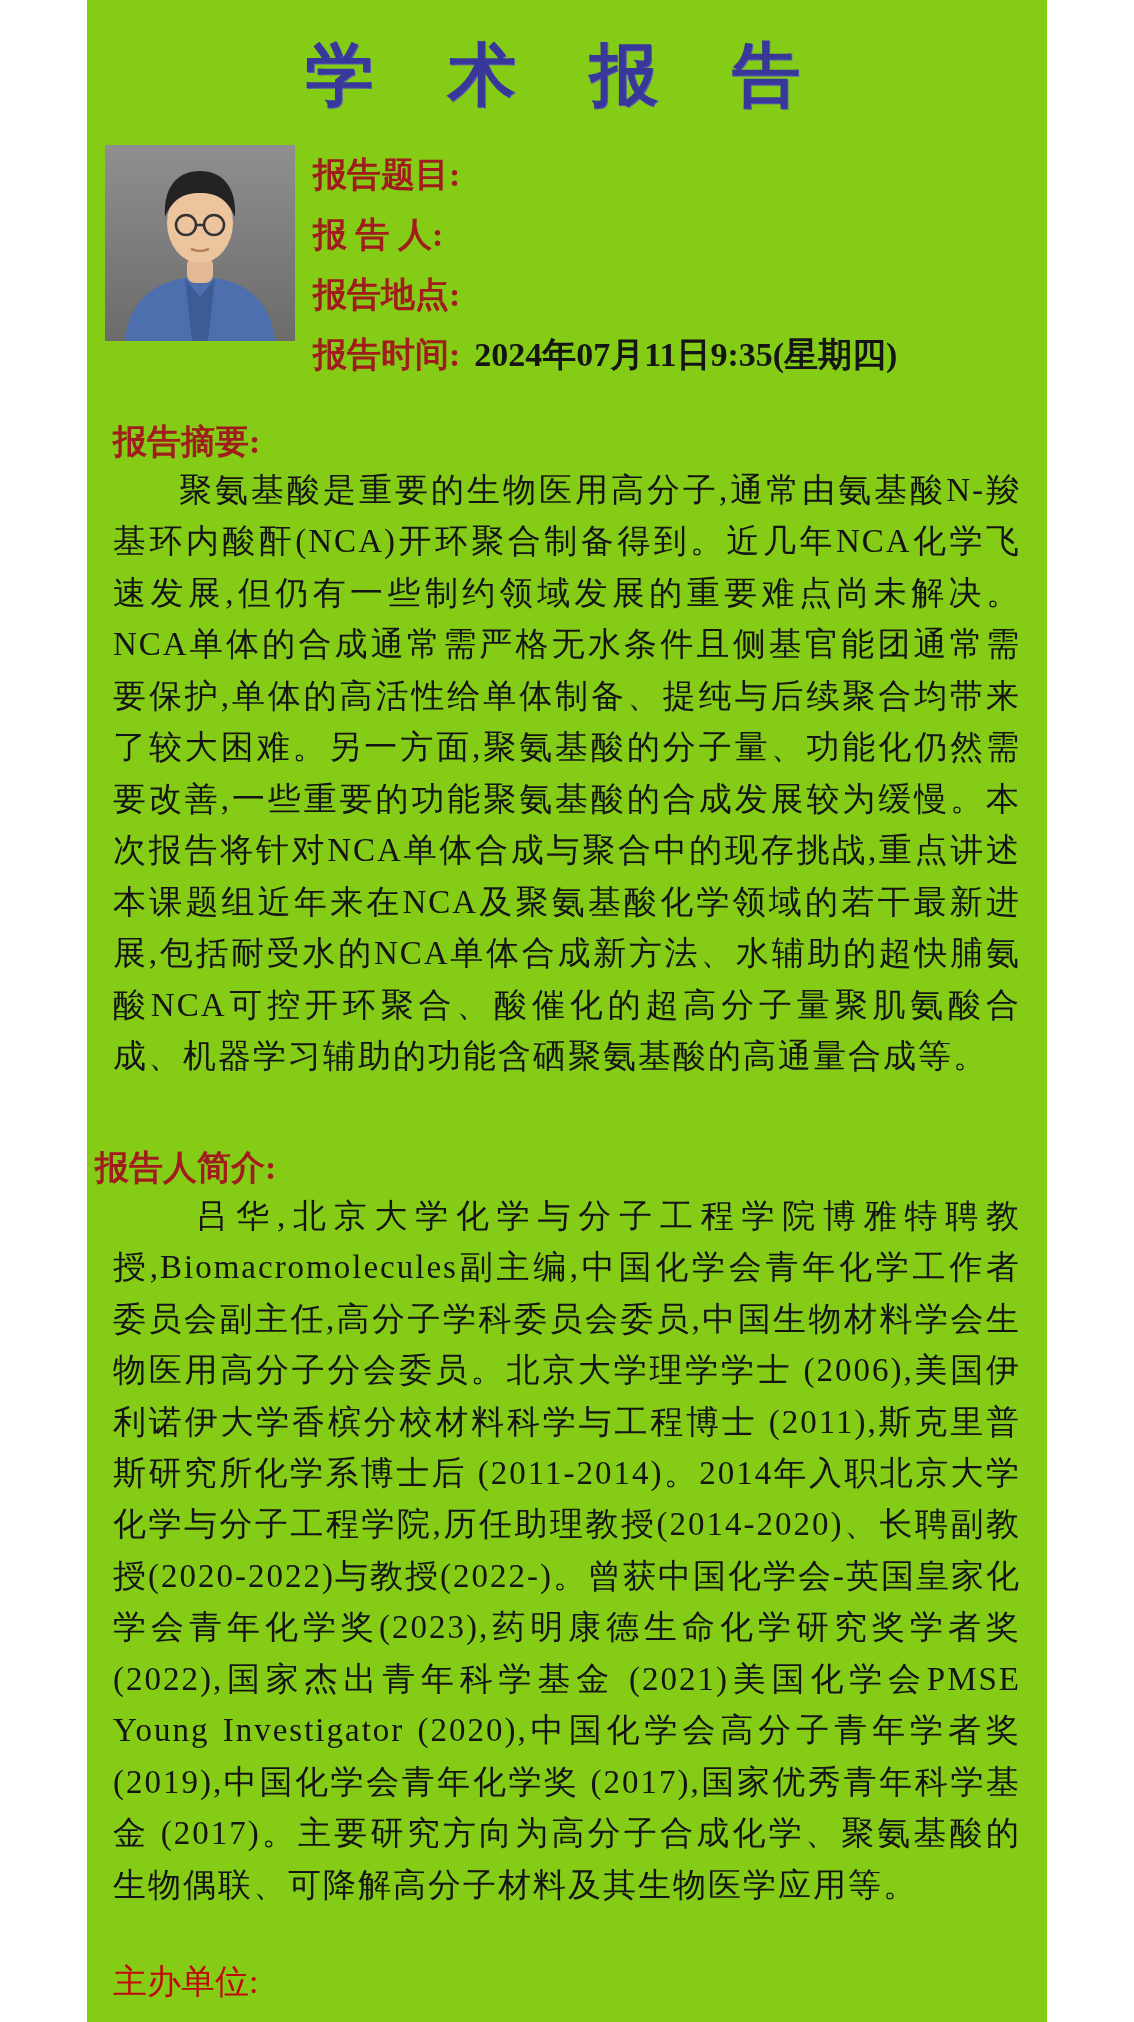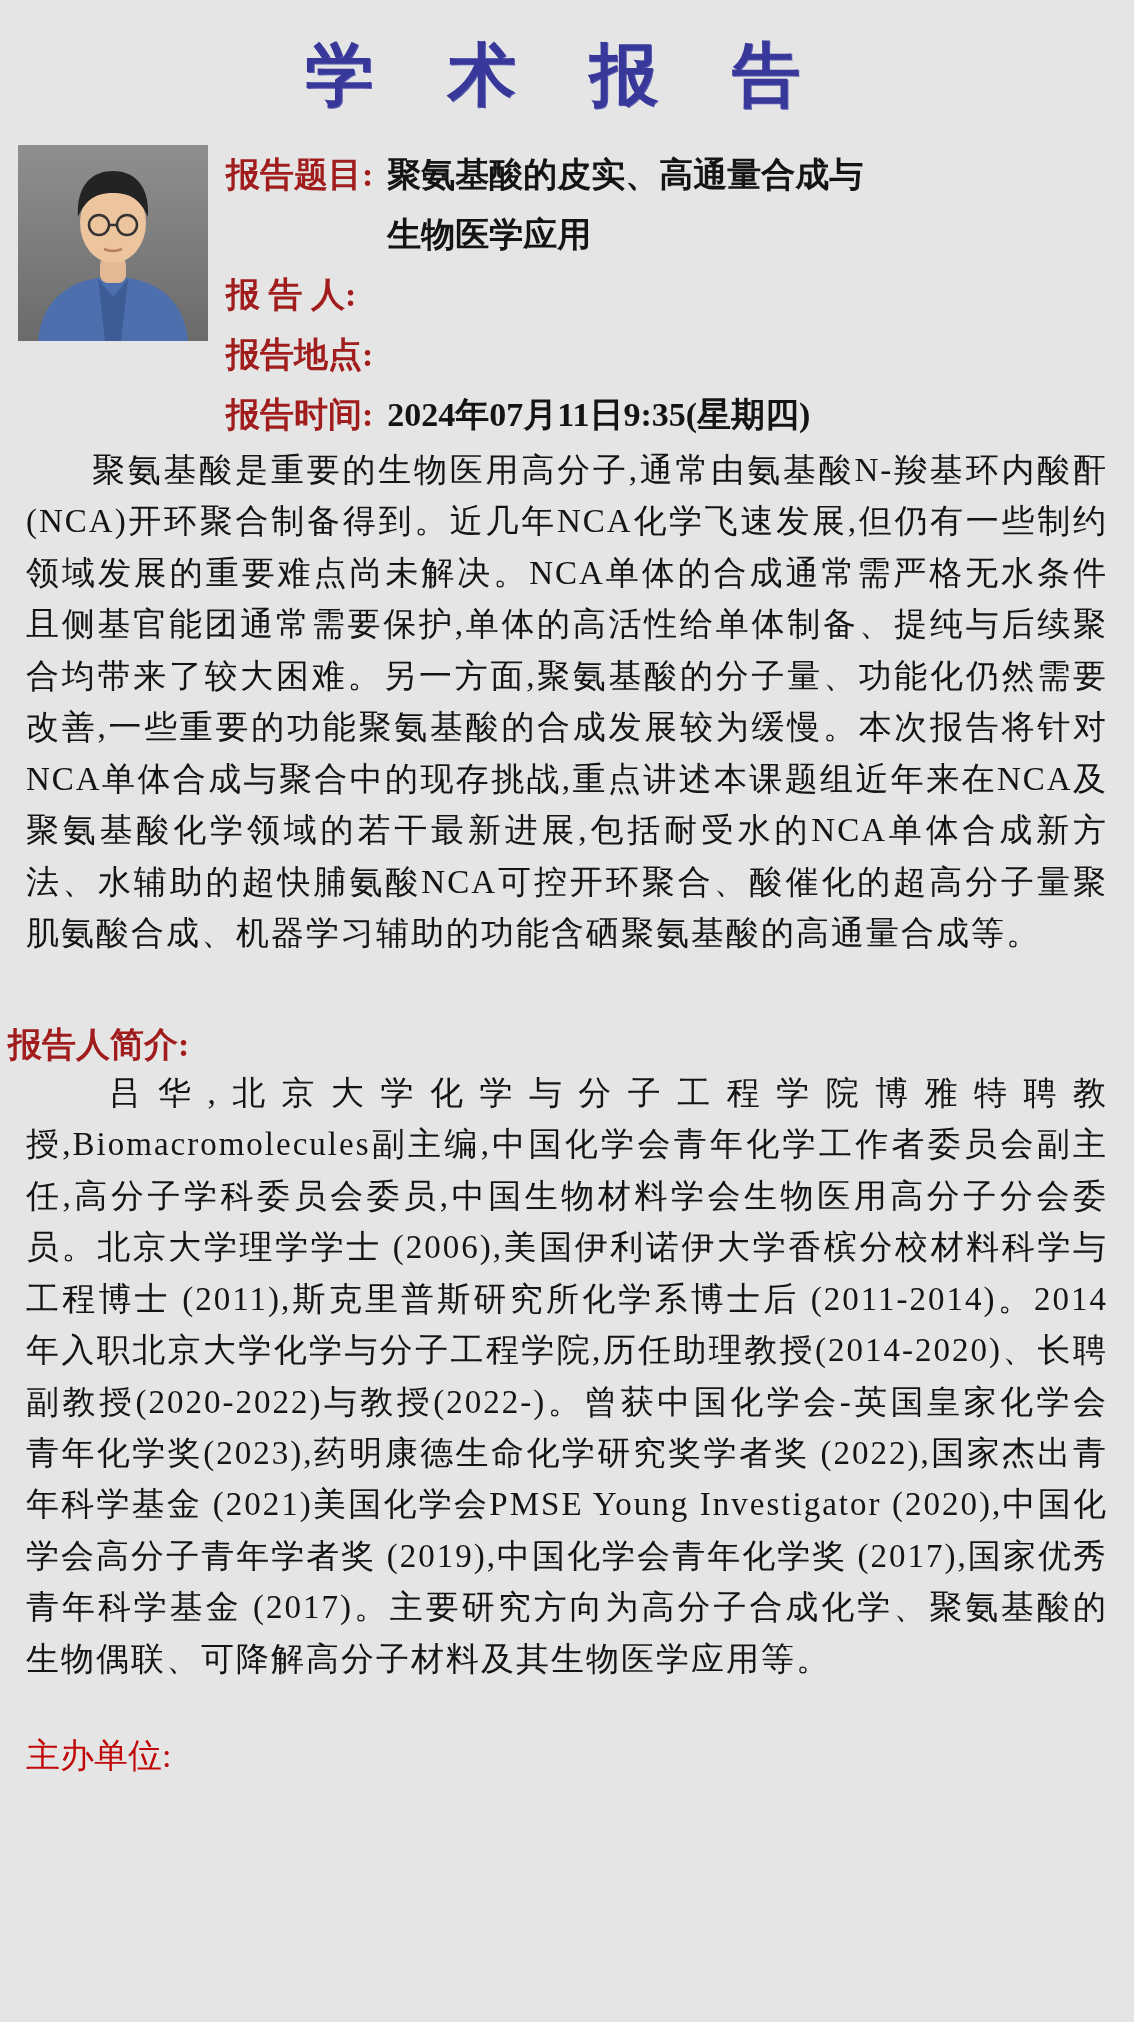--- a/index.html
+++ b/index.html
@@ -1,20 +1,20 @@
 <!DOCTYPE html>
 <html><head>
 <meta charset="utf-8">
 <style>
   html,body { margin:0; padding:0; background:#ffffff; }
   .page {
     position:relative;
-    width:1134px; height:2022px;
+    width:960px; height:2022px;
     margin:0 auto;
-    background:#e5e5e5;
+    background:#84cc16;
     font-family:"Liberation Serif","DejaVu Serif",serif;
     color:#111111;
     overflow:hidden;
   }
   .main-title {
     padding-top:30px;
     text-align:center;
     font-size:68px;
     font-weight:bold;
     letter-spacing:0.42em;
@@ -112,38 +112,35 @@
         <circle cx="109" cy="80" r="10" fill="none" stroke="#333" stroke-width="2.5"></circle>
         <line x1="91" y1="80" x2="99" y2="80" stroke="#333" stroke-width="2.5"></line>
 
         <path d="M86 104 Q95 108 104 104" fill="none" stroke="#b5805e" stroke-width="2.5"></path>
       </svg>
     </div>
 
     <div class="fields">
       <div class="field-row">
         <span class="field-label">报告题目:</span>
-        <span class="field-value value-lines">
-          <span class="line1">聚氨基酸的皮实、高通量合成与</span>
-          <span class="line2">生物医学应用</span>
-        </span>
       </div>
       <div class="field-row">
         <span class="field-label">报 告 人:</span>
       </div>
       <div class="field-row">
         <span class="field-label">报告地点:</span>
       </div>
       <div class="field-row">
         <span class="field-label">报告时间:</span>
         <span class="field-value">2024年07月11日9:35(星期四)</span>
       </div>
     </div>
   </div>
 
+  <div class="section-heading abstract-heading">报告摘要:</div>
   <div class="body-paragraph abstract-paragraph">聚氨基酸是重要的生物医用高分子,通常由氨基酸N-羧基环内酸酐(NCA)开环聚合制备得到。近几年NCA化学飞速发展,但仍有一些制约领域发展的重要难点尚未解决。NCA单体的合成通常需严格无水条件且侧基官能团通常需要保护,单体的高活性给单体制备、提纯与后续聚合均带来了较大困难。另一方面,聚氨基酸的分子量、功能化仍然需要改善,一些重要的功能聚氨基酸的合成发展较为缓慢。本次报告将针对NCA单体合成与聚合中的现存挑战,重点讲述本课题组近年来在NCA及聚氨基酸化学领域的若干最新进展,包括耐受水的NCA单体合成新方法、水辅助的超快脯氨酸NCA可控开环聚合、酸催化的超高分子量聚肌氨酸合成、机器学习辅助的功能含硒聚氨基酸的高通量合成等。</div>
 
   <div class="section-heading bio-heading">报告人简介:</div>
   <div class="body-paragraph bio-paragraph">吕华,北京大学化学与分子工程学院博雅特聘教授,Biomacromolecules副主编,中国化学会青年化学工作者委员会副主任,高分子学科委员会委员,中国生物材料学会生物医用高分子分会委员。北京大学理学学士 (2006),美国伊利诺伊大学香槟分校材料科学与工程博士 (2011),斯克里普斯研究所化学系博士后 (2011-2014)。2014年入职北京大学化学与分子工程学院,历任助理教授(2014-2020)、长聘副教授(2020-2022)与教授(2022-)。曾获中国化学会-英国皇家化学会青年化学奖(2023),药明康德生命化学研究奖学者奖 (2022),国家杰出青年科学基金 (2021)美国化学会PMSE Young Investigator (2020),中国化学会高分子青年学者奖 (2019),中国化学会青年化学奖 (2017),国家优秀青年科学基金 (2017)。主要研究方向为高分子合成化学、聚氨基酸的生物偶联、可降解高分子材料及其生物医学应用等。</div>
 
   <div class="footer-row">
     <span class="footer-label">主办单位:</span>
   </div>
 
 </div>

